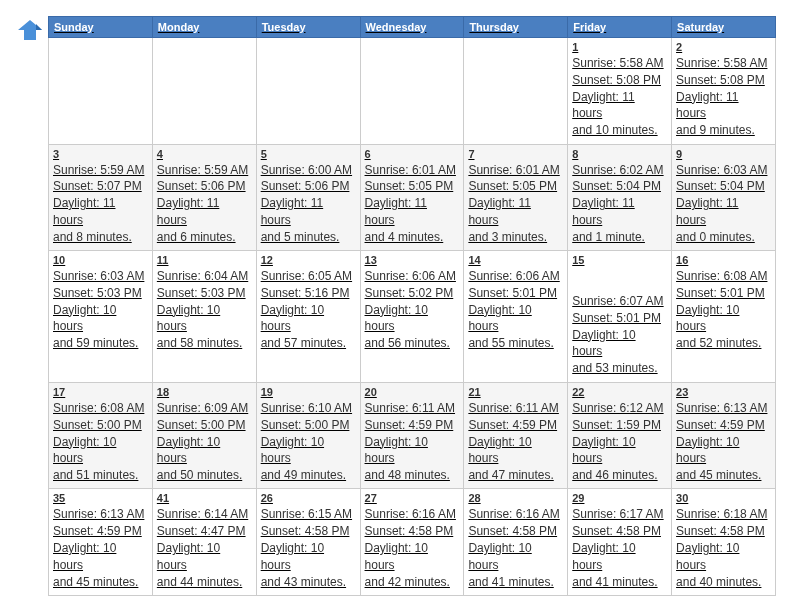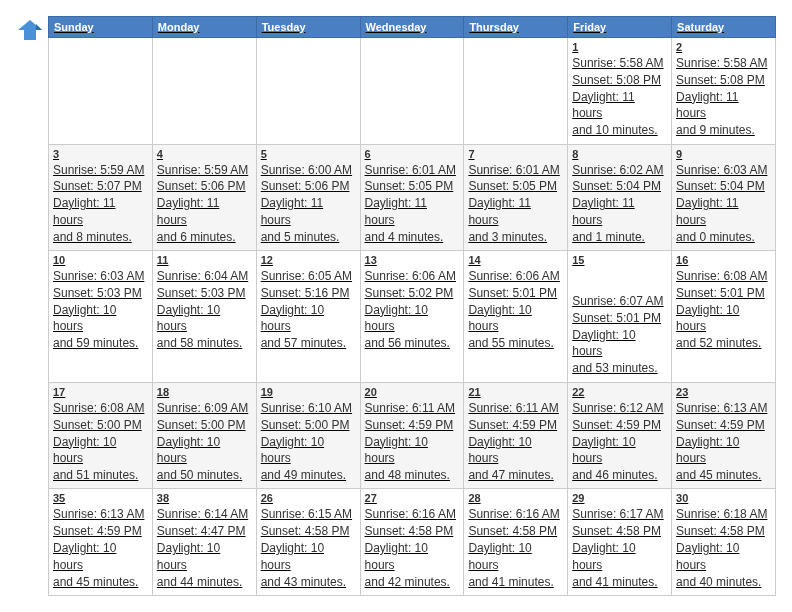--- a/index.html
+++ b/index.html
@@ -294,42 +294,42 @@
           <td>
             <span class="day-num">21</span>
             <div class="cell-info" style="white-space: pre-line;">Sunrise: 6:11 AM
 Sunset: 4:59 PM
 Daylight: 10 hours
 and 47 minutes.</div>
           </td>
           <td>
             <span class="day-num">22</span>
             <div class="cell-info" style="white-space: pre-line;">Sunrise: 6:12 AM
-Sunset: 4:59 PM
+Sunset: 1:59 PM
 Daylight: 10 hours
 and 46 minutes.</div>
           </td>
           <td>
             <span class="day-num">23</span>
             <div class="cell-info" style="white-space: pre-line;">Sunrise: 6:13 AM
 Sunset: 4:59 PM
 Daylight: 10 hours
 and 45 minutes.</div>
           </td>
         </tr>
         <tr>
           <td>
             <span class="day-num">35</span>
             <div class="cell-info" style="white-space: pre-line;">Sunrise: 6:13 AM
 Sunset: 4:59 PM
 Daylight: 10 hours
 and 45 minutes.</div>
           </td>
           <td>
-            <span class="day-num">38</span>
+            <span class="day-num">41</span>
             <div class="cell-info" style="white-space: pre-line;">Sunrise: 6:14 AM
 Sunset: 4:47 PM
 Daylight: 10 hours
 and 44 minutes.</div>
           </td>
           <td>
             <span class="day-num">26</span>
             <div class="cell-info" style="white-space: pre-line;">Sunrise: 6:15 AM
 Sunset: 4:58 PM
 Daylight: 10 hours

